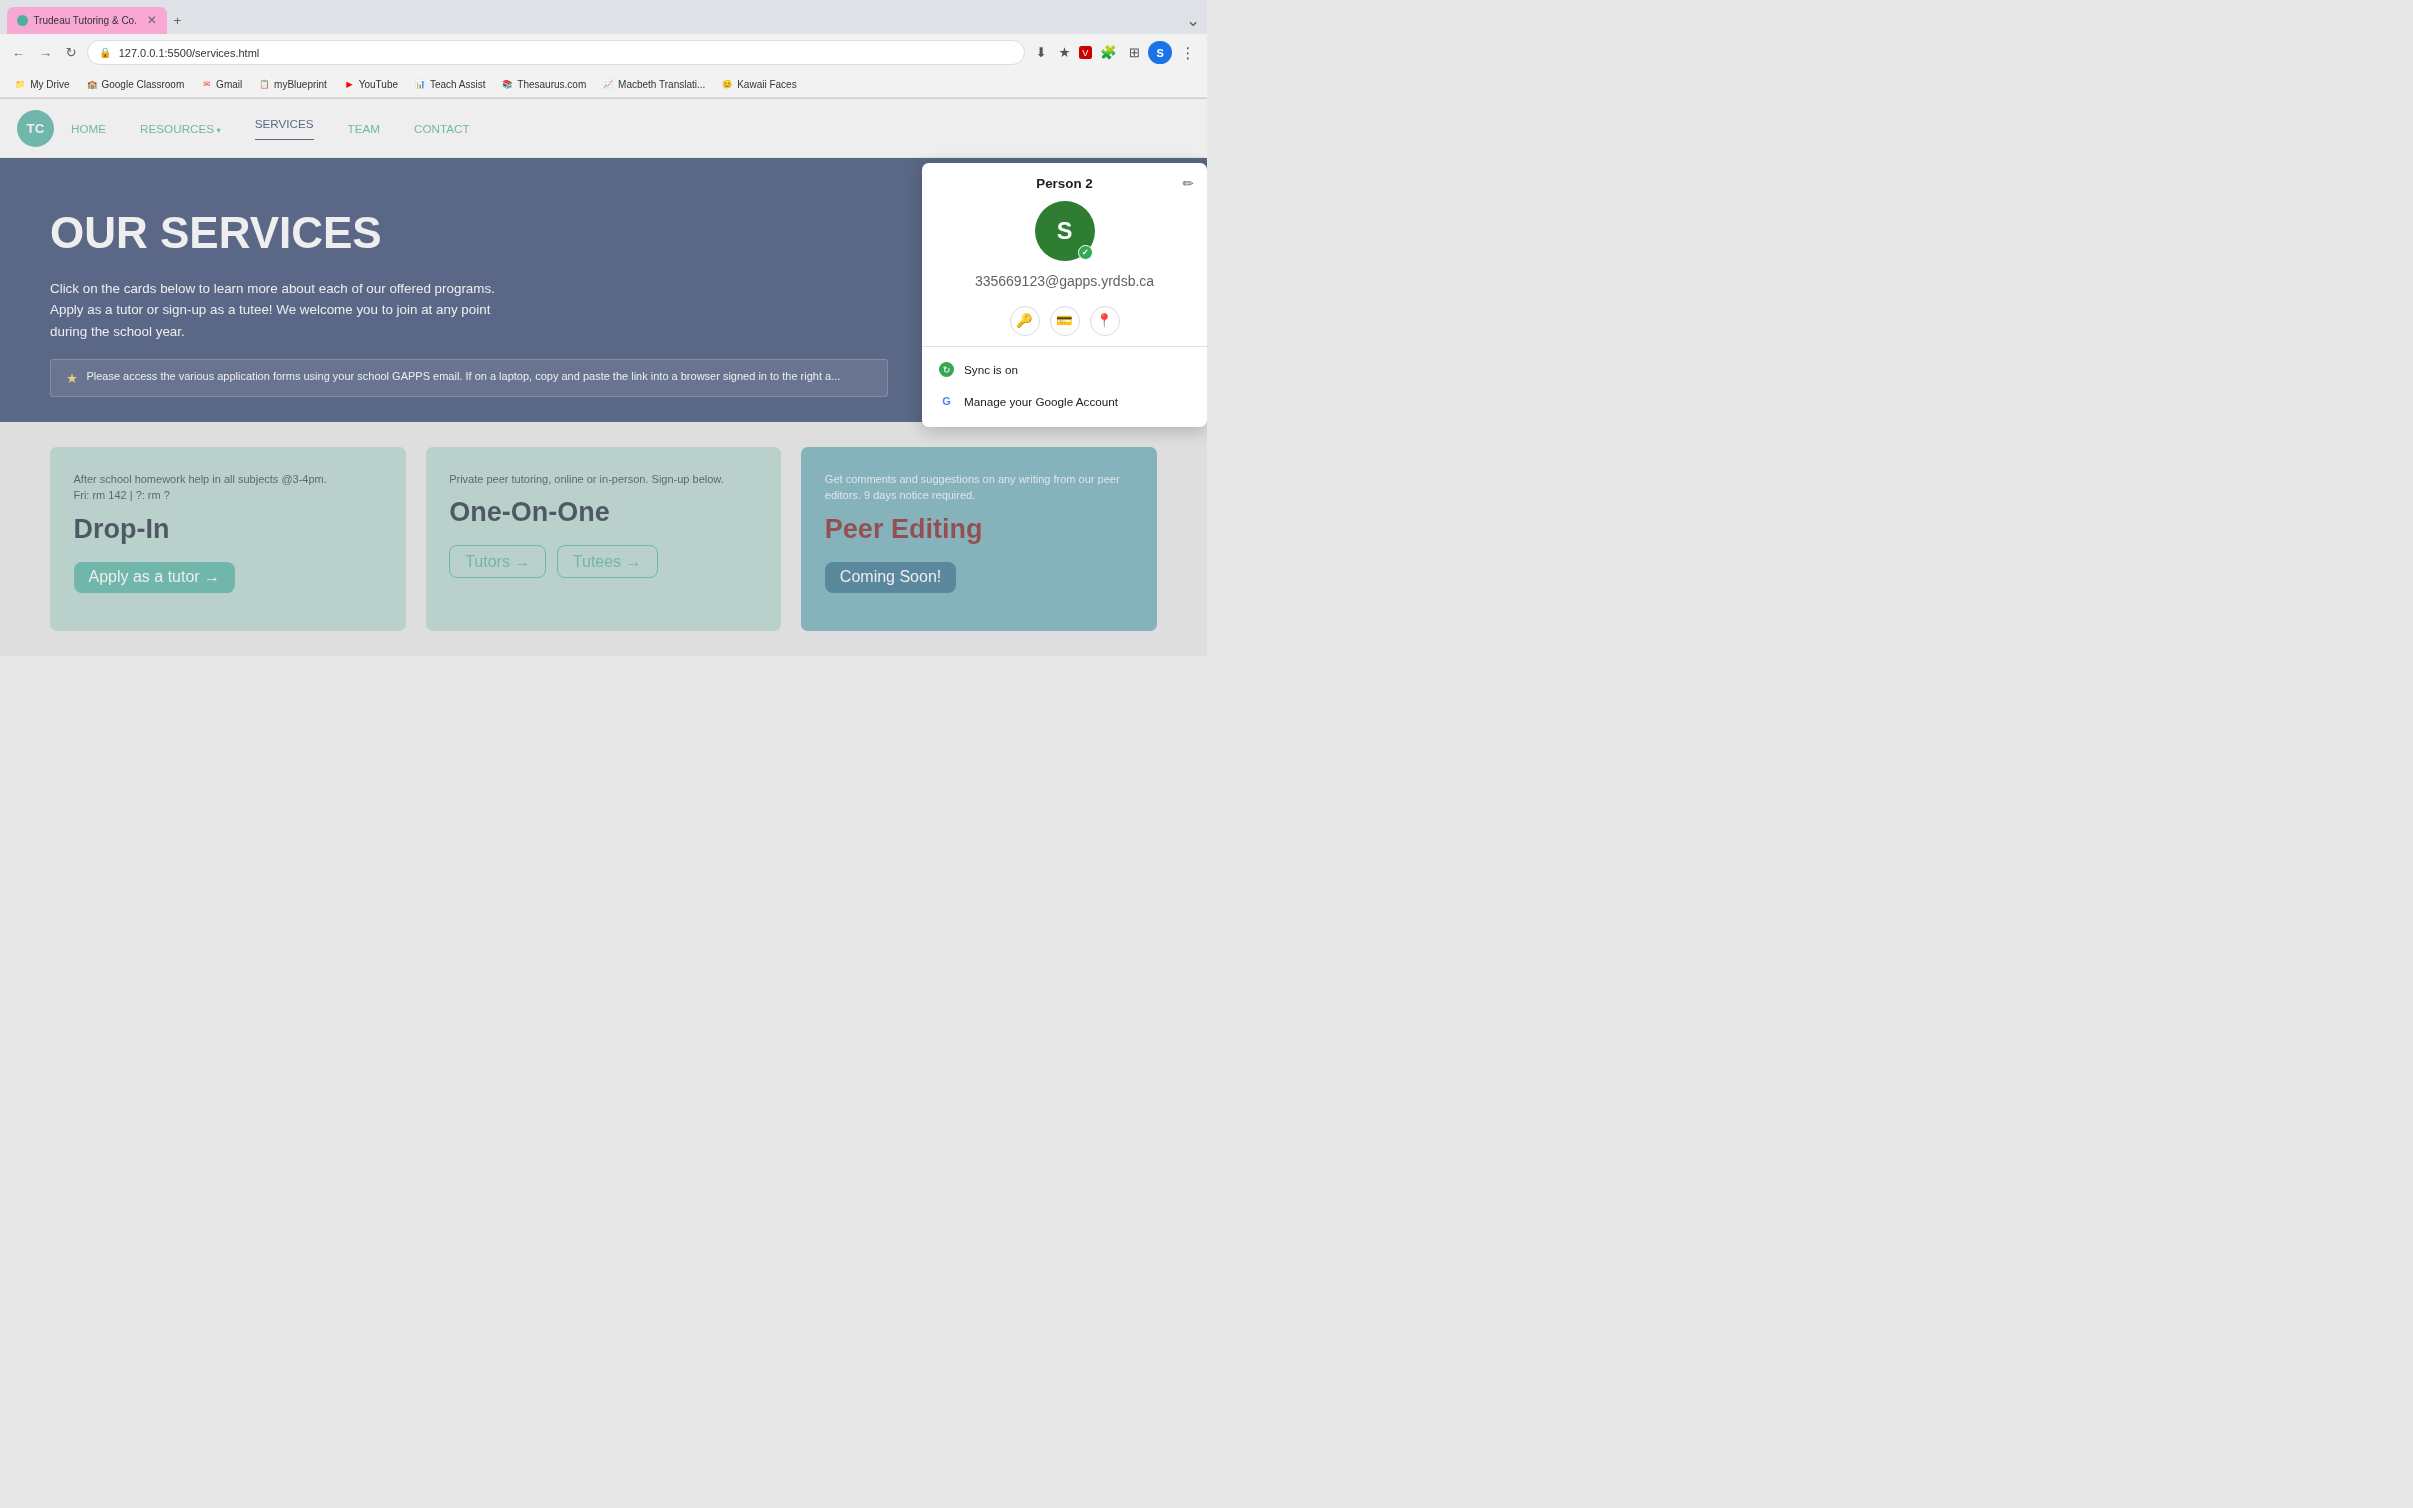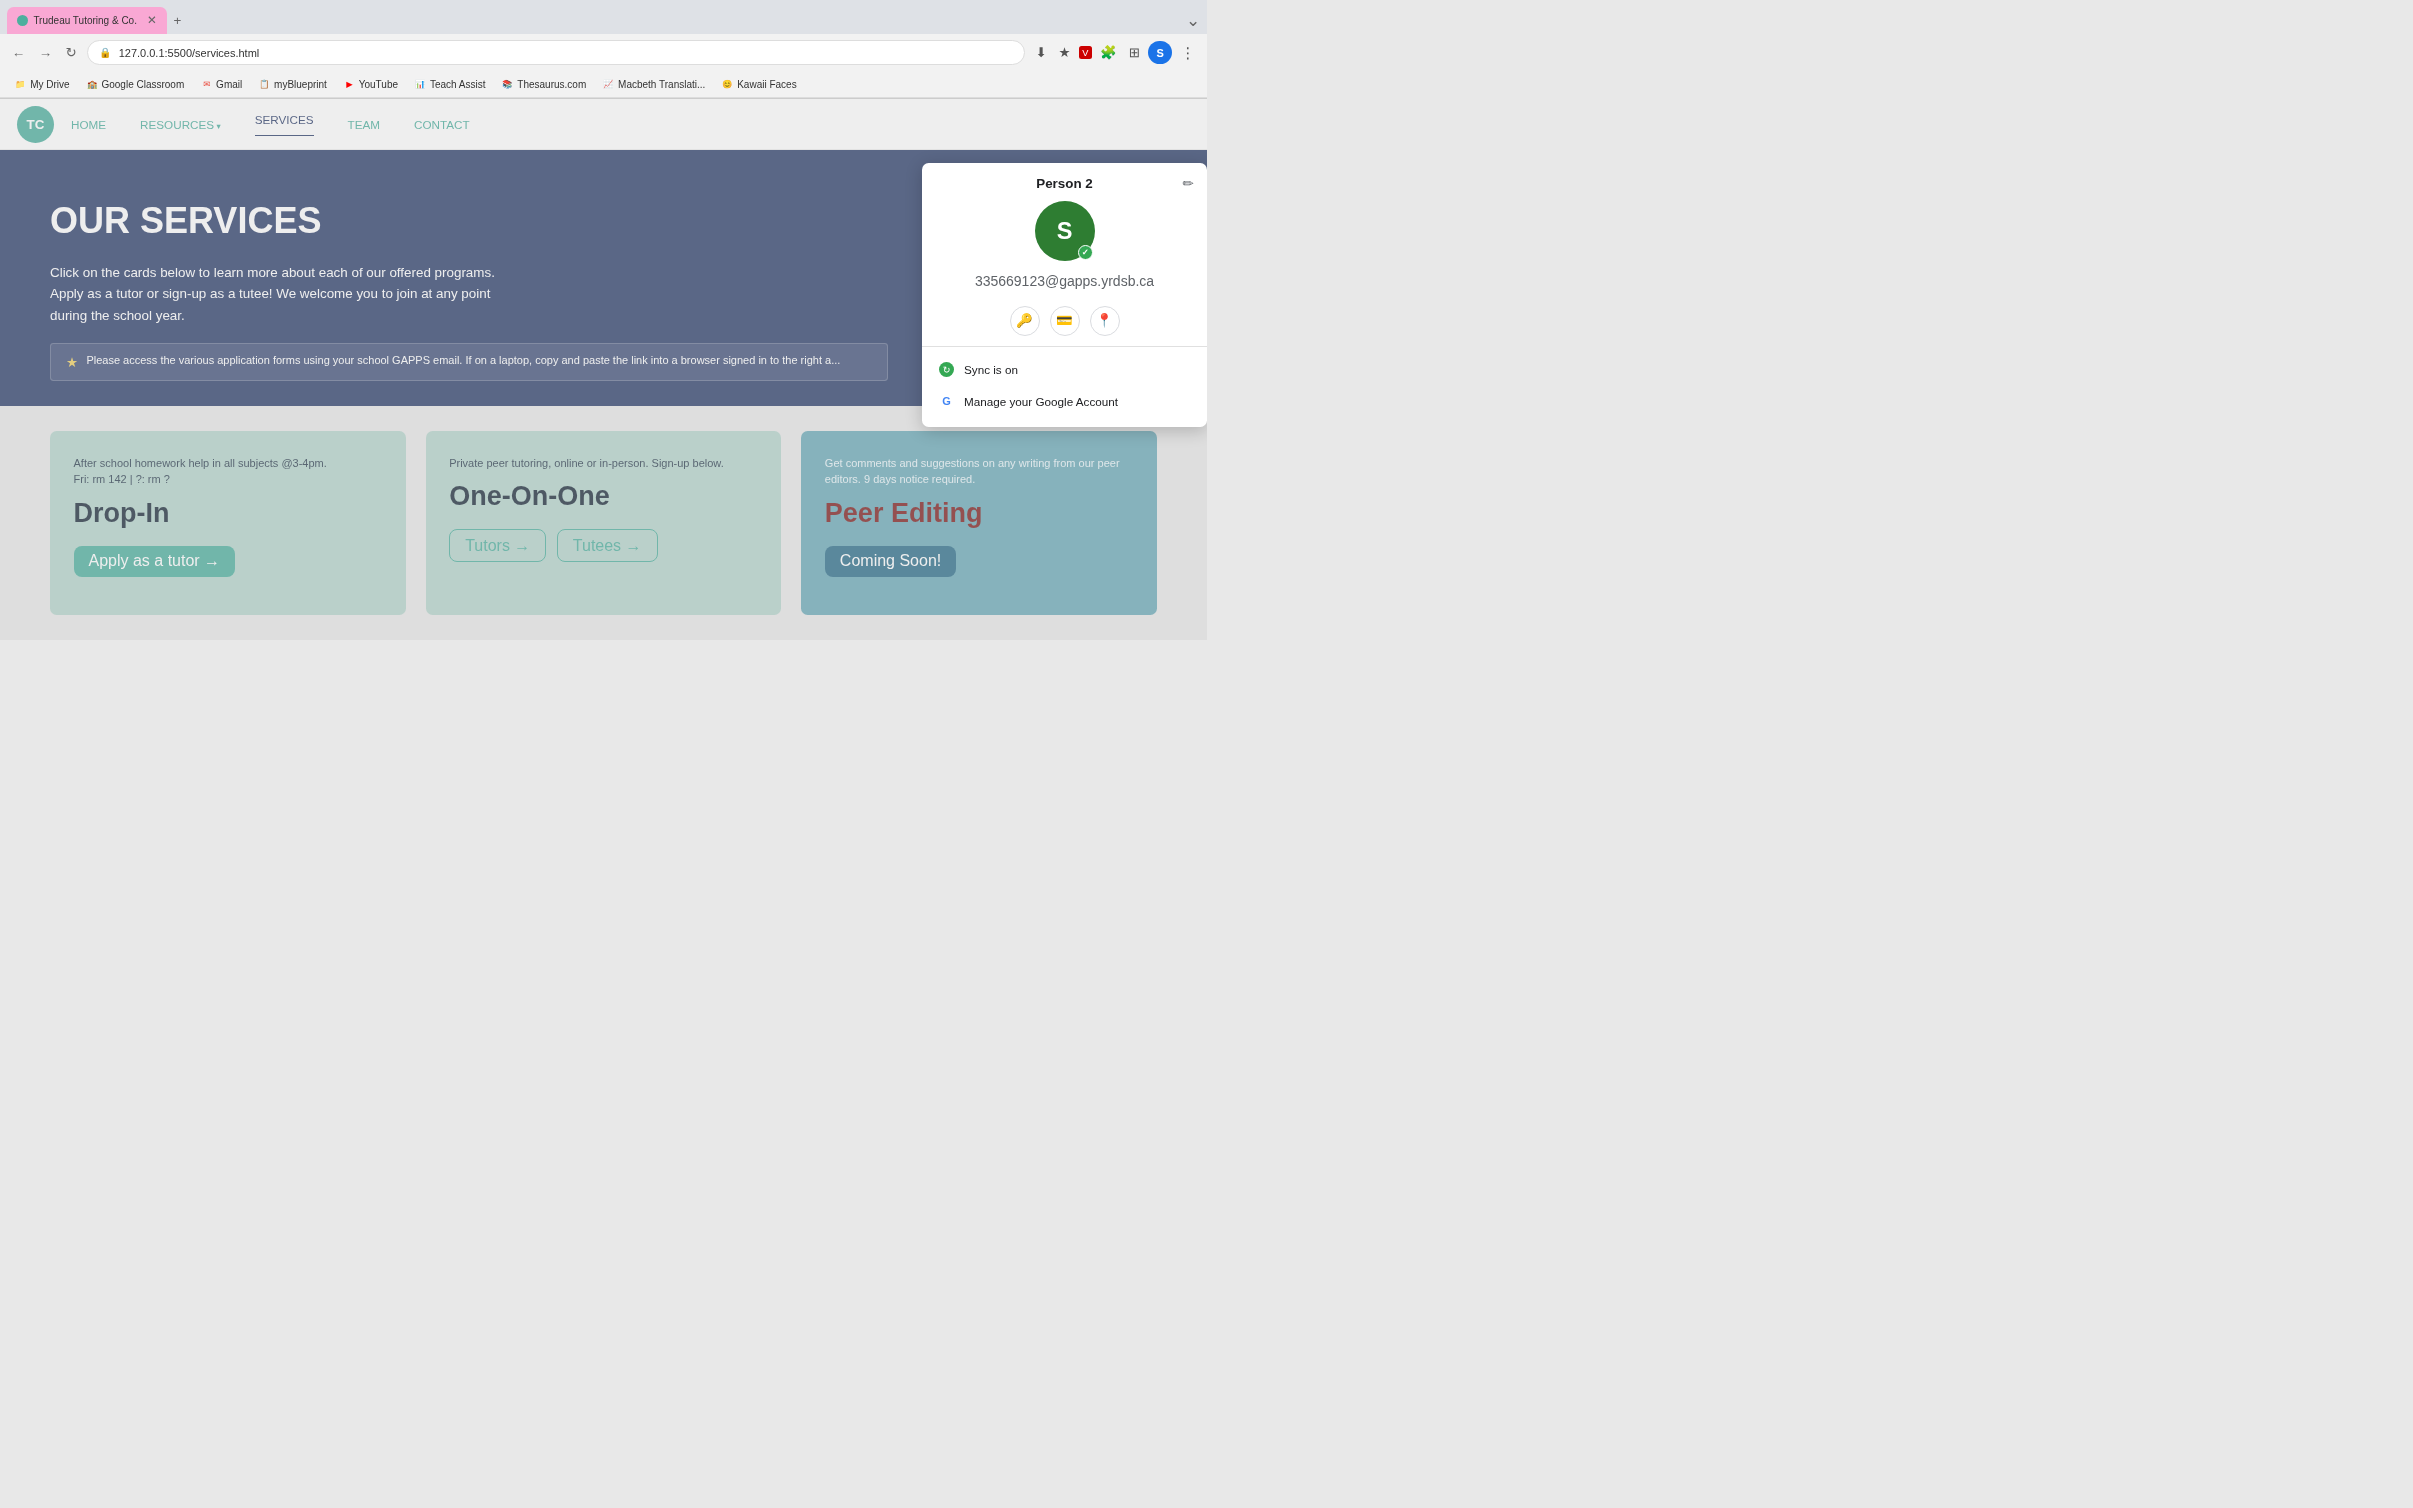--- a/index.html
+++ b/index.html
@@ -23,30 +23,30 @@
     .profile-avatar { width: 23.5px; height: 23.5px; border-radius: 50%; background: #1a73e8; color: white; display: flex; align-items: center; justify-content: center; font-size: 11px; font-weight: bold; cursor: pointer; }
     .menu-btn { font-size: 15px; color: #555; cursor: pointer; }
 
     
     .bookmarks-bar { display: flex; align-items: center; padding: 3.4px 8.4px; gap: 3.4px; background: #f2f2f2; border-bottom: 0.8px solid #ddd; height: 27px; overflow: hidden; }
     .bookmark-item { display: flex; align-items: center; gap: 3.4px; padding: 2.5px 6.7px; border-radius: 3.4px; font-size: 10px; color: #333; cursor: pointer; white-space: nowrap; }
     .bookmark-favicon { width: 11.7px; height: 11.7px; display: inline-flex; align-items: center; justify-content: center; font-size: 8.4px; }
 
     
     .website { position: relative; }
-    .site-nav { background: white; display: flex; align-items: center; padding: 0 17px; height: 51px; border-bottom: 0.8px solid #eee; }
+    .site-nav { background: white; display: flex; align-items: center; padding: 0 17px; height: 59px; border-bottom: 0.8px solid #eee; }
     .site-logo { width: 37px; height: 37px; border-radius: 50%; background: #4caf9e; margin-right: 17px; display: flex; align-items: center; justify-content: center; }
     .site-nav-links { display: flex; gap: 34px; align-items: center; }
     .nav-link { font-size: 11.7px; color: #4caf9e; text-decoration: none; font-weight: 400; cursor: pointer; }
     .nav-link.active { color: #2c3e6b; border-bottom: 1.7px solid #2c3e6b; padding-bottom: 9px; }
     .nav-link.dropdown::after { content: ' ▾'; font-size: 8.4px; }
 
     
     .hero { background: #2c3e6b; color: white; padding: 50px 50px 25px; min-height: 235px; }
-    .hero h1 { font-size: 36px; font-weight: 800; margin-bottom: 20px; }
+    .hero h1 { font-size: 44px; font-weight: 800; margin-bottom: 20px; }
     .hero p { font-size: 13.4px; line-height: 1.6; max-width: 570px; margin-bottom: 17px; }
     .notice-bar { background: rgba(255,255,255,0.1); border: 0.8px solid rgba(255,255,255,0.2); padding: 10px 15px; border-radius: 3.4px; font-size: 11px; color: white; display: flex; align-items: flex-start; gap: 8.4px; max-width: 838px; }
     .star-icon { color: #f0d060; font-size: 13.4px; margin-top: 0.8px; }
 
     
     .cards-section { background: #e8e8e8; padding: 25px 50px; display: flex; gap: 20px; }
     .card { background: #b5d5cc; border-radius: 6.7px; padding: 23.5px; flex: 1; position: relative; min-height: 184px; }
     .card.dark { background: #6baab8; }
     .card-desc { font-size: 11px; color: #2c3e50; margin-bottom: 10px; line-height: 1.5; }
     .card h2 { font-size: 27px; font-weight: 700; color: #1a2a3a; margin-bottom: 17px; }

